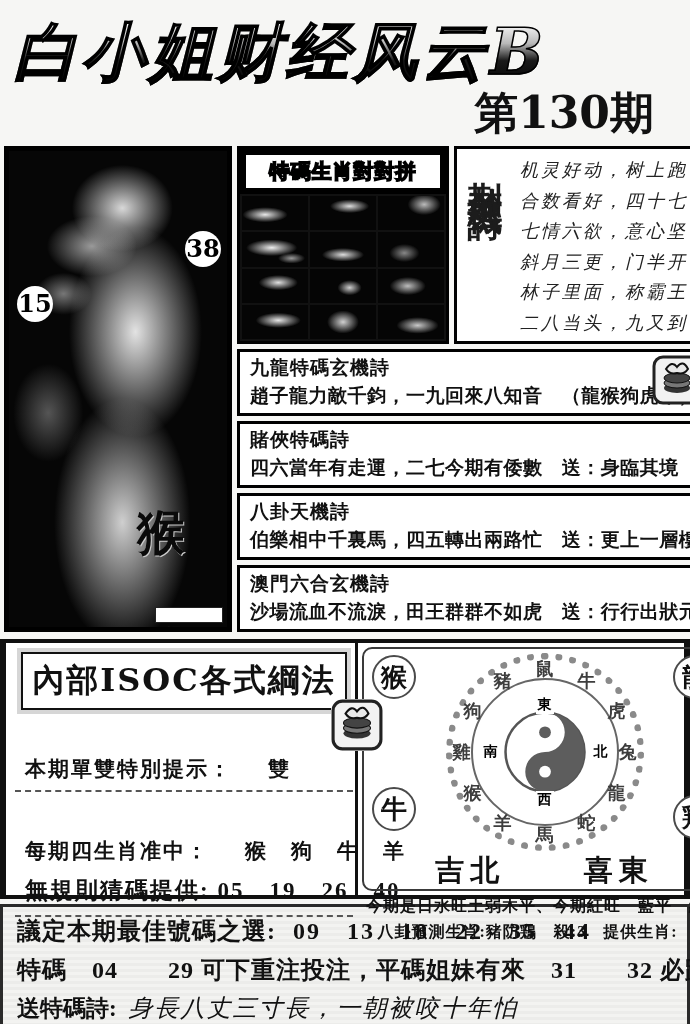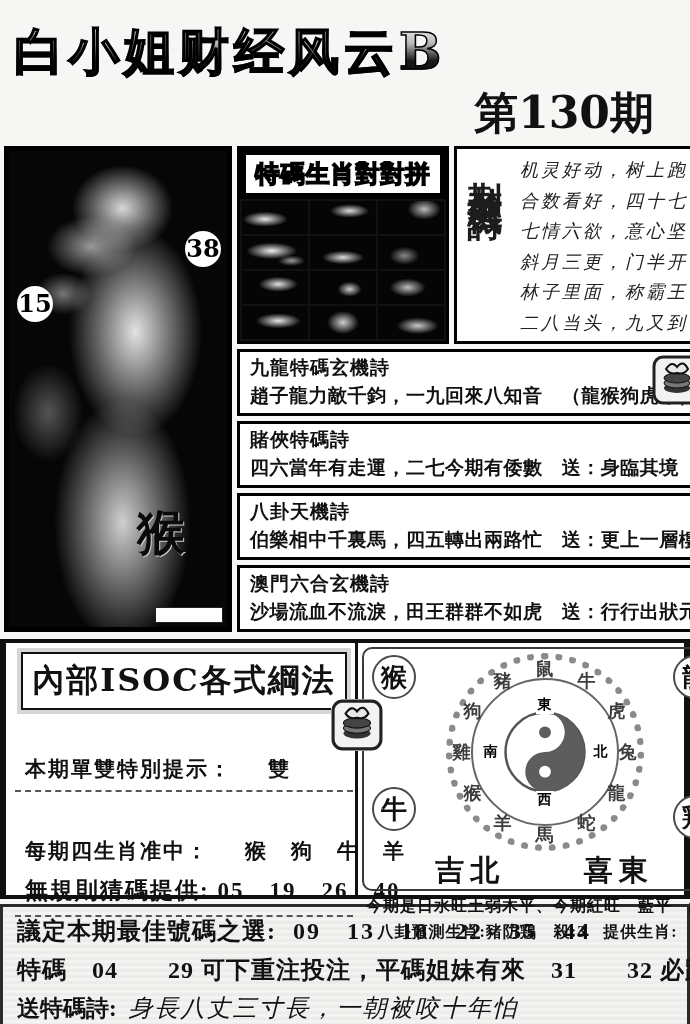--- a/index.html
+++ b/index.html
@@ -2,23 +2,24 @@
 <html lang="zh"><head>
 <meta charset="utf-8">
 <style>
   * { box-sizing: border-box; margin: 0; padding: 0; }
   html,body { width:690px; background:#f6f6f4; }
   body { height:1024px; overflow:hidden; font-family:"Liberation Serif","DejaVu Serif",serif; color:#111; position:relative; }
 
   
   .header { padding:16px 10px 2px 14px; }
   .masthead {
-    font-size:50px; font-weight:bold; letter-spacing:5px; line-height:72px;
+    font-size:63px; font-weight:bold; letter-spacing:5px; line-height:72px;
     font-family:"DejaVu Serif",serif; white-space:nowrap;
     color:#111;
+    font-style:italic;
   }
   @supports ((-webkit-background-clip:text) or (background-clip:text)) {
     .masthead{
       background:linear-gradient(180deg,#ffffff 8%,#b9b9b9 38%,#1a1a1a 62%,#000 100%);
       -webkit-background-clip:text; background-clip:text; color:transparent;
       -webkit-text-stroke:1.5px #000;
     }
   }
   .issue { text-align:right; padding-right:26px; font-size:44px; font-weight:bold; line-height:50px; font-family:"DejaVu Serif",serif; }
 
@@ -42,21 +43,21 @@
   .photo-zodiac { position:absolute; right:42px; bottom:62px; font-size:48px; font-weight:bold; color:#0a0a0a;
                   font-family:"DejaVu Serif",serif; text-shadow:1px 1px 0 #ccc; }
   .source-box { position:absolute; right:4px; bottom:4px; background:#fff; border:1px solid #222;
                 padding:4px 6px; display:flex; flex-direction:row-reverse; gap:6px; }
   .source-box span { writing-mode:vertical-rl; font-size:18px; font-weight:bold; letter-spacing:3px; }
 
   .top-right { flex:1; display:flex; flex-direction:column; margin-left:5px; }
   .puzzle-row { display:flex; height:198px; flex:none; }
   .puzzle-panel { width:212px; flex:none; border:3px solid #000; display:flex; flex-direction:column; background:#000; }
   .puzzle-title-box { background:#fff; border:2px solid #000; margin:4px; padding:3px 1px; text-align:center; }
-  .puzzle-title { font-size:24px; font-weight:bold; letter-spacing:1px; color:#8b5cf6;
+  .puzzle-title { font-size:20px; font-weight:bold; letter-spacing:1px; color:#8b5cf6;
                   -webkit-text-stroke:1.6px #000; font-family:Liberation Mono, monospace; }
   .puzzle-grid { flex:1; display:grid; grid-template-columns:repeat(3,1fr); grid-template-rows:repeat(4,1fr);
                  gap:2px; background:#111; padding:2px; }
   .tile { background:#050505; }
   .tile:nth-child(1){background:radial-gradient(30px 10px at 35% 55%,#e8e8e8,rgba(0,0,0,0) 75%),#050505;}
   .tile:nth-child(2){background:radial-gradient(26px 9px at 60% 30%,#ddd,rgba(0,0,0,0) 75%),#050505;}
   .tile:nth-child(3){background:radial-gradient(22px 14px at 70% 25%,#bbb,rgba(0,0,0,0) 75%),#050505;}
   .tile:nth-child(4){background:radial-gradient(34px 11px at 45% 45%,#eee,rgba(0,0,0,0) 75%),radial-gradient(18px 7px at 75% 75%,#999,rgba(0,0,0,0) 75%),#050505;}
   .tile:nth-child(5){background:radial-gradient(28px 9px at 50% 65%,#ddd,rgba(0,0,0,0) 75%),#050505;}
   .tile:nth-child(6){background:radial-gradient(20px 12px at 40% 60%,#888,rgba(0,0,0,0) 75%),#050505;}

